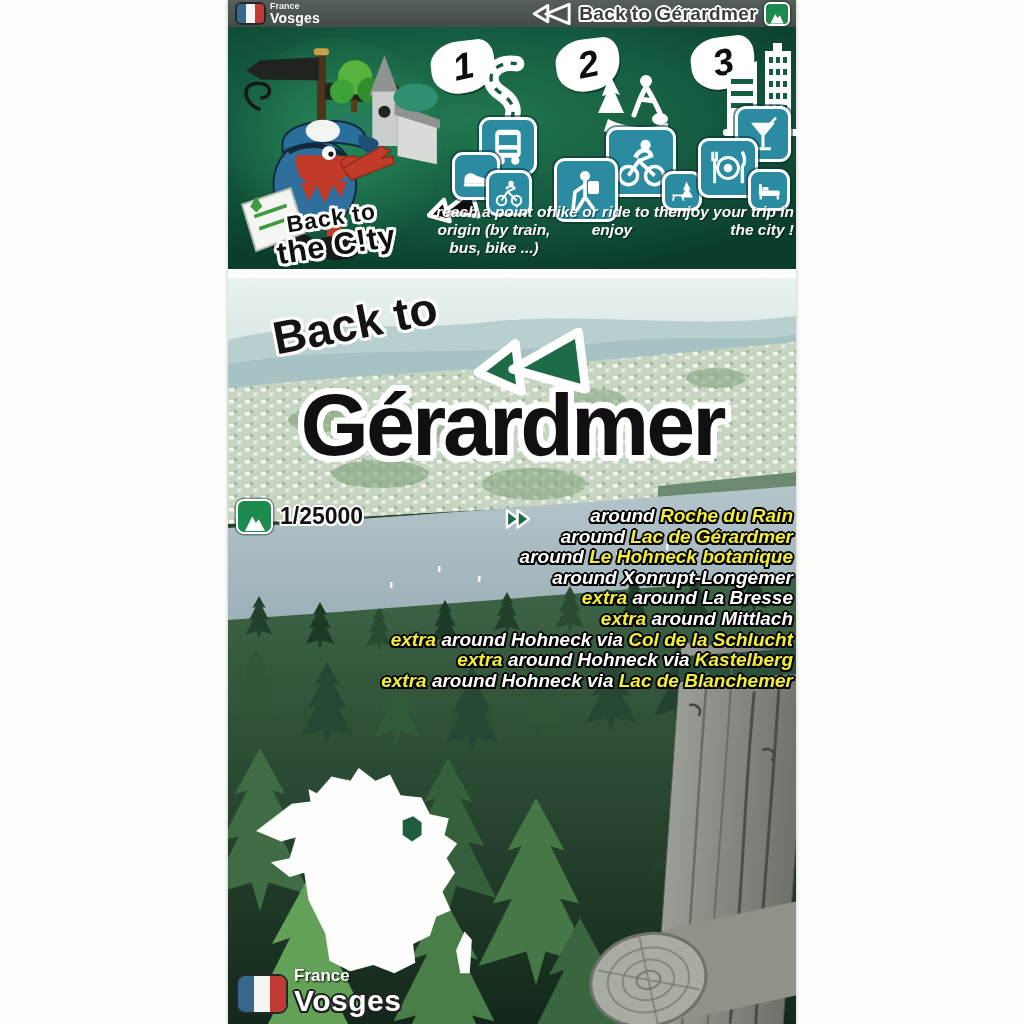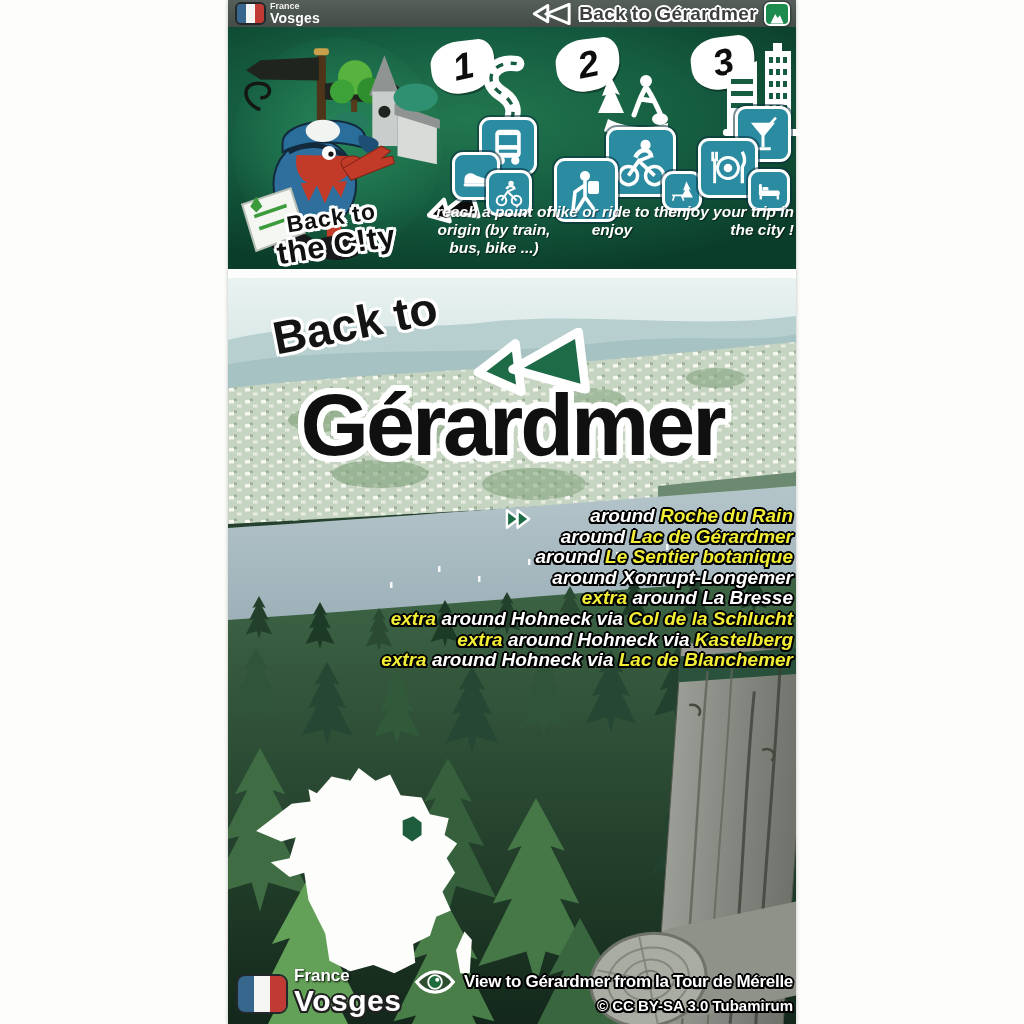--- a/index.html
+++ b/index.html
@@ -397,32 +397,41 @@
       </g>
     </svg>
 
     <div class="backto ow-md">Back to</div>
     <svg class="logo-arrows" viewBox="0 0 118 68">
       <polygon points="4,33 46,8 46,58" fill="#1d6b47" stroke="#fff" stroke-width="9" stroke-linejoin="round"></polygon>
       <polygon points="40,34 112,4 112,64" fill="#1d6b47" stroke="#fff" stroke-width="9" stroke-linejoin="round"></polygon>
     </svg>
     <div class="bigtitle ow-xl">Gérardmer</div>
 
+    <div class="scalerow">
+      <span class="mticon lg">
+        <svg width="24" height="20" viewBox="0 0 26 22">
+            <polygon points="2,21 10,5 14,12 17,8 24,21" fill="#fff"></polygon>
+          </svg>
+      </span>
+      <span class="scaletext ow-sm">1/25000</span>
+    </div>
 
     <svg class="skip" viewBox="0 0 30 24">
       <polygon points="3,3 3,21 15,12" fill="#1d6b47" stroke="#fff" stroke-width="2.5" stroke-linejoin="round"></polygon>
       <polygon points="14,3 14,21 26,12" fill="#1d6b47" stroke="#fff" stroke-width="2.5" stroke-linejoin="round"></polygon>
     </svg>
 
     <div class="routes">
         <div><span class="w">around </span><span class="y">Roche du Rain</span></div>
         <div><span class="w">around </span><span class="y">Lac de Gérardmer</span></div>
-        <div><span class="w">around </span><span class="y">Le Sentier botanique</span></div>
+        <div><span class="w">around </span><span class="y">Le Hohneck botanique</span></div>
         <div><span class="w">around Xonrupt-Longemer</span></div>
         <div><span class="y">extra </span><span class="w">around La Bresse</span></div>
+        <div><span class="y">extra </span><span class="w">around Mittlach</span></div>
         <div><span class="y">extra </span><span class="w">around Hohneck via </span><span class="y">Col de la Schlucht</span></div>
         <div><span class="y">extra </span><span class="w">around Hohneck via </span><span class="y">Kastelberg</span></div>
         <div><span class="y">extra </span><span class="w">around Hohneck via </span><span class="y">Lac de Blanchemer</span></div>
       </div>
 
     <svg class="francemap" viewBox="0 0 220 212">
       <path fill="#fdfdfb" d="M104,2 L96,14 L78,10 L64,26 L56,22 L58,34 L40,36 L6,62 L30,72 L44,68 L38,88 L20,92 L38,106 L52,102 L56,128 L72,160 L76,186 L96,196 L118,190 L138,198 L158,188 L156,170 L172,162 L178,144 L192,138 L184,120 L196,102 L188,88 L198,74 L186,66 L190,50 L172,46 L164,30 L144,28 L134,8 L120,14 Z"></path>
       <path fill="#fdfdfb" d="M205,158 L197,176 L201,198 L210,198 L212,166 Z"></path>
       <polygon fill="#1d5c3c" points="146,52 156,48 164,54 164,66 155,72 146,66"></polygon>
     </svg>
@@ -430,26 +439,15 @@
     <div class="footer">
       <span class="flag lg">
           <i class="b"></i>
           <i class="w"></i>
           <i class="r"></i>
         </span>
       <div class="ft-text">
         <div class="ft-country">France</div>
         <div class="ft-region ow-sm ob" style="color:#fff;text-shadow:-2px 0 0 #222,2px 0 0 #222,0 -2px 0 #222,0 2px 0 #222,-1.5px -1.5px 0 #222,1.5px 1.5px 0 #222,-1.5px 1.5px 0 #222,1.5px -1.5px 0 #222;">Vosges</div>
       </div>
-      <div class="ft-right">
-        <div class="ft-caprow">
-          <svg width="42" height="26" viewBox="0 0 46 28">
-            <path d="M3,14 Q13,3 23,3 Q35,3 43,14 Q35,25 23,25 Q11,25 3,14 Z" fill="rgba(10,20,15,.45)" stroke="#fff" stroke-width="3.5"></path>
-            <circle cx="23" cy="14" r="7.5" fill="#1e6b3c" stroke="#fff" stroke-width="2"></circle>
-            <circle cx="25.5" cy="11.5" r="2.2" fill="#fff"></circle>
-          </svg>
-          <span class="ft-caption ob">View to Gérardmer from la Tour de Mérelle</span>
-        </div>
-        <div class="ft-license ob">© CC BY-SA 3.0 Tubamirum</div>
-      </div>
     </div>
   </div>
 </div>
 
 </body></html>

